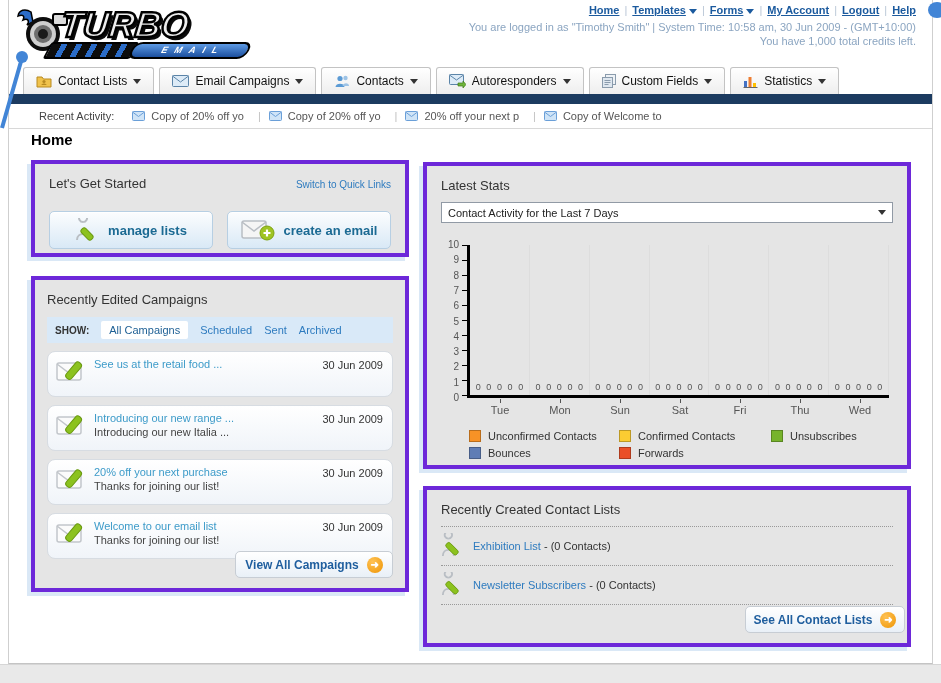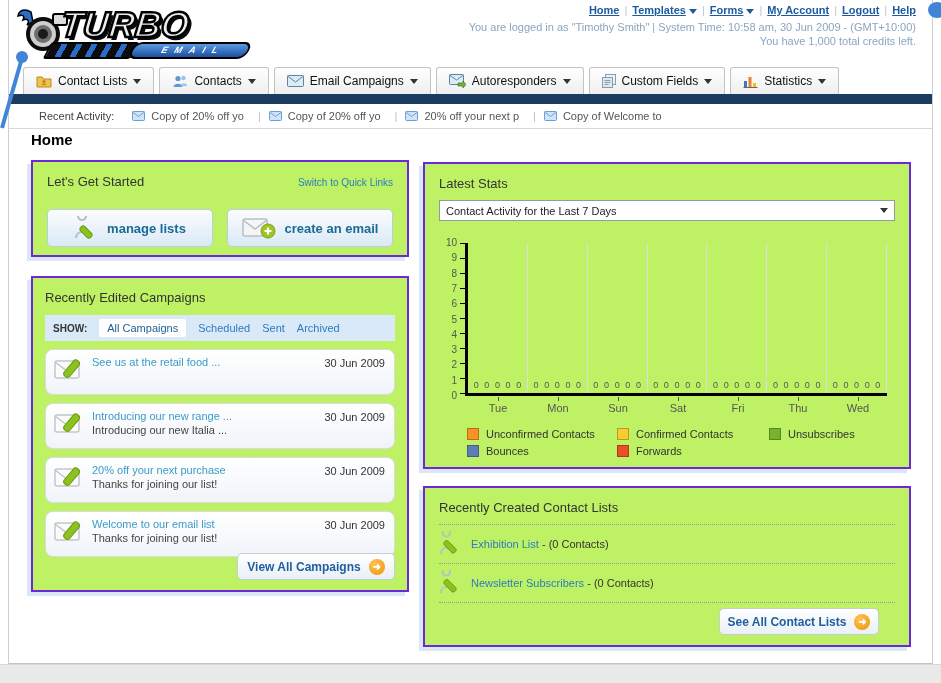--- a/index.html
+++ b/index.html
@@ -32,21 +32,21 @@
   .navy-bar { position:absolute; left:0; top:94px; width:100%; height:10px; background:#1c3b60; }
 
   
   .recent { position:absolute; left:0; top:104px; width:100%; height:25px; border-bottom:1px solid #d8d8d8; display:flex; align-items:center; padding-left:30px; font-size:11px; color:#555; }
   .recent-label { margin-right:18px; color:#444; }
   .recent-item { display:flex; align-items:center; gap:6px; color:#555; cursor:pointer; white-space:nowrap; overflow:hidden; }
   .recent-item:not(:last-child)::after { content:"|"; color:#c0c0c0; margin:0 8px; }
 
   
   .page-title { position:absolute; left:22px; top:131px; font-size:15px; font-weight:bold; color:#000; }
-  .panel { position:absolute; background:#bef264; border:2px solid #6d28d9; box-shadow:-4px 4px 0 rgba(188,213,238,0.55); }
+  .panel { position:absolute; background:#e5e5e5; border:4px solid #6d28d9; box-shadow:-4px 4px 0 rgba(188,213,238,0.55); }
   .panel-title { font-size:13px; color:#333; }
 
   
   .p-getstarted { left:22px; top:160px; width:378px; height:97px; padding:12px 14px; }
   .gs-head { display:flex; justify-content:space-between; align-items:baseline; }
   .link-blue { color:#2e7bbf; font-size:10px; text-decoration:none; cursor:pointer; }
   .gs-buttons { display:flex; gap:14px; margin-top:20px; }
   .gs-btn { flex:1; height:38px; display:flex; align-items:center; justify-content:center; gap:9px; border:1px solid #b7cfe3; border-radius:5px; background:linear-gradient(#fcfdfe,#d9e9f6); box-shadow:inset 0 1px 0 #fff; font-size:13px; font-weight:bold; color:#1b6a93; cursor:pointer; }
 
   
@@ -81,21 +81,21 @@
   .legend { margin:14px 0 0 28px; display:grid; grid-template-columns:150px 152px 1fr; row-gap:5px; }
   .leg-item { display:flex; align-items:center; gap:7px; font-size:11px; color:#333; }
   .leg-sw { width:12px; height:12px; border:1px solid rgba(0,0,0,0.25); }
 
   
   .p-lists { left:414px; top:486px; width:488px; height:161px; padding:12px 14px; }
   .dotted { border-bottom:1px dotted #999; margin-top:9px; }
   .cl-item { display:flex; align-items:center; gap:10px; padding:6px 0; }
   .cl-text { font-size:11px; color:#333; }
   .cl-text a { color:#2e7bbf; cursor:pointer; }
-  .btn-seeall { position:absolute; right:30px; bottom:10px; width:160px;margin-top:32px; }
+  .btn-seeall { position:absolute; right:2px; bottom:10px; width:160px;margin-top:32px; }
 
   svg { display:block; }
 </style>
 </head>
 <body>
 
 <div class="page">
   <div class="frame">
 
     <div class="top-nav">
@@ -124,35 +124,35 @@
       <div class="tab">
         <svg width="16" height="14" viewBox="0 0 16 14">
             <path d="M1 3 L6 3 L7.5 5 L15 5 L15 13 L1 13 Z" fill="#f0c24b" stroke="#b88a20"></path>
             <circle cx="8" cy="7.5" r="1.6" fill="#b88a20"></circle>
             <path d="M5.5 11 C5.5 9 10.5 9 10.5 11 Z" fill="#b88a20"></path>
           </svg>
         <span>Contact Lists</span>
           <span class="tab-arrow"></span>
       </div>
       <div class="tab">
+        <svg width="17" height="12" viewBox="0 0 17 12">
+            <rect x="0.5" y="0.5" width="16" height="11" rx="1" fill="#ddebf7" stroke="#5b84a8"></rect>
+            <path d="M0.5 1 L8.5 7 L16.5 1" fill="none" stroke="#5b84a8"></path>
+          </svg>
+        <span>Email Campaigns</span>
+          <span class="tab-arrow"></span>
+      </div>
+      <div class="tab">
         <svg width="16" height="14" viewBox="0 0 16 14">
             <circle cx="6" cy="4.5" r="2.6" fill="#5b9bd5"></circle>
             <path d="M1.5 13 C1.5 8.5 10.5 8.5 10.5 13 Z" fill="#5b9bd5"></path>
             <circle cx="11.5" cy="4" r="2.2" fill="#9dc3e6"></circle>
             <path d="M8.5 12 C9.5 8 15 8.5 15 12 Z" fill="#9dc3e6"></path>
           </svg>
         <span>Contacts</span>
-          <span class="tab-arrow"></span>
-      </div>
-      <div class="tab">
-        <svg width="17" height="12" viewBox="0 0 17 12">
-            <rect x="0.5" y="0.5" width="16" height="11" rx="1" fill="#ddebf7" stroke="#5b84a8"></rect>
-            <path d="M0.5 1 L8.5 7 L16.5 1" fill="none" stroke="#5b84a8"></path>
-          </svg>
-        <span>Email Campaigns</span>
           <span class="tab-arrow"></span>
       </div>
       <div class="tab">
         <svg width="17" height="14" viewBox="0 0 17 14">
             <rect x="0.5" y="0.5" width="14" height="10" rx="1" fill="#ddebf7" stroke="#5b84a8"></rect>
             <path d="M0.5 1 L7.5 6 L14.5 1" fill="none" stroke="#5b84a8"></path>
             <path d="M9 9 L14 9 L14 7 L17 10.5 L14 14 L14 12 L9 12 Z" fill="#6fb53a" stroke="#3f7a1a" stroke-width="0.7"></path>
           </svg>
         <span>Autoresponders</span>
           <span class="tab-arrow"></span>

